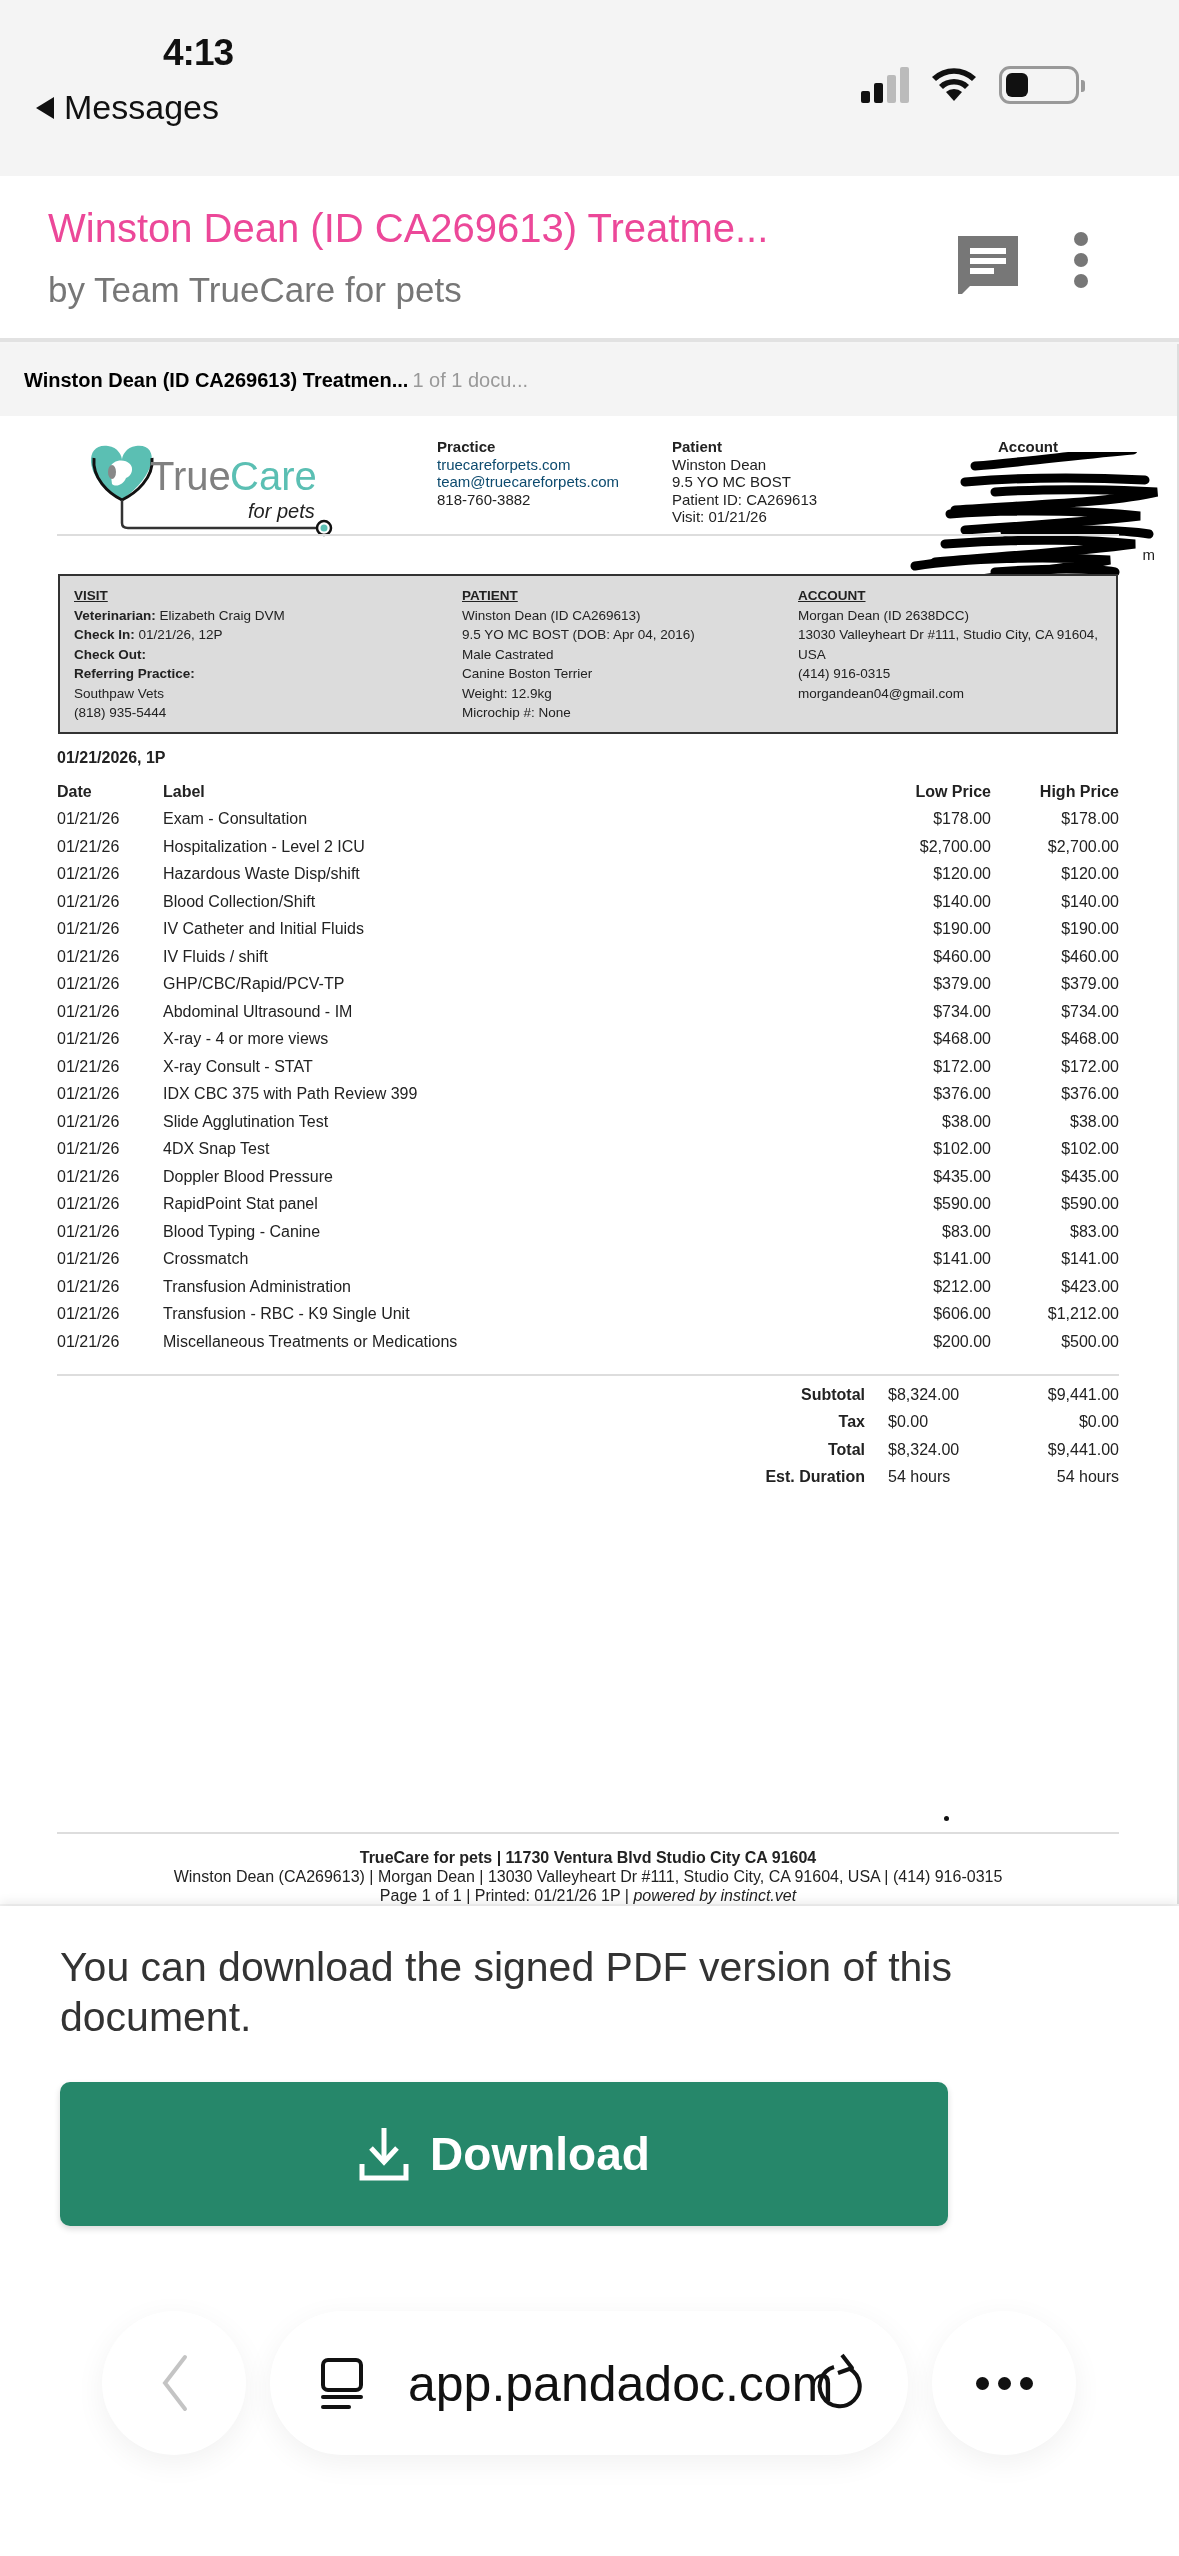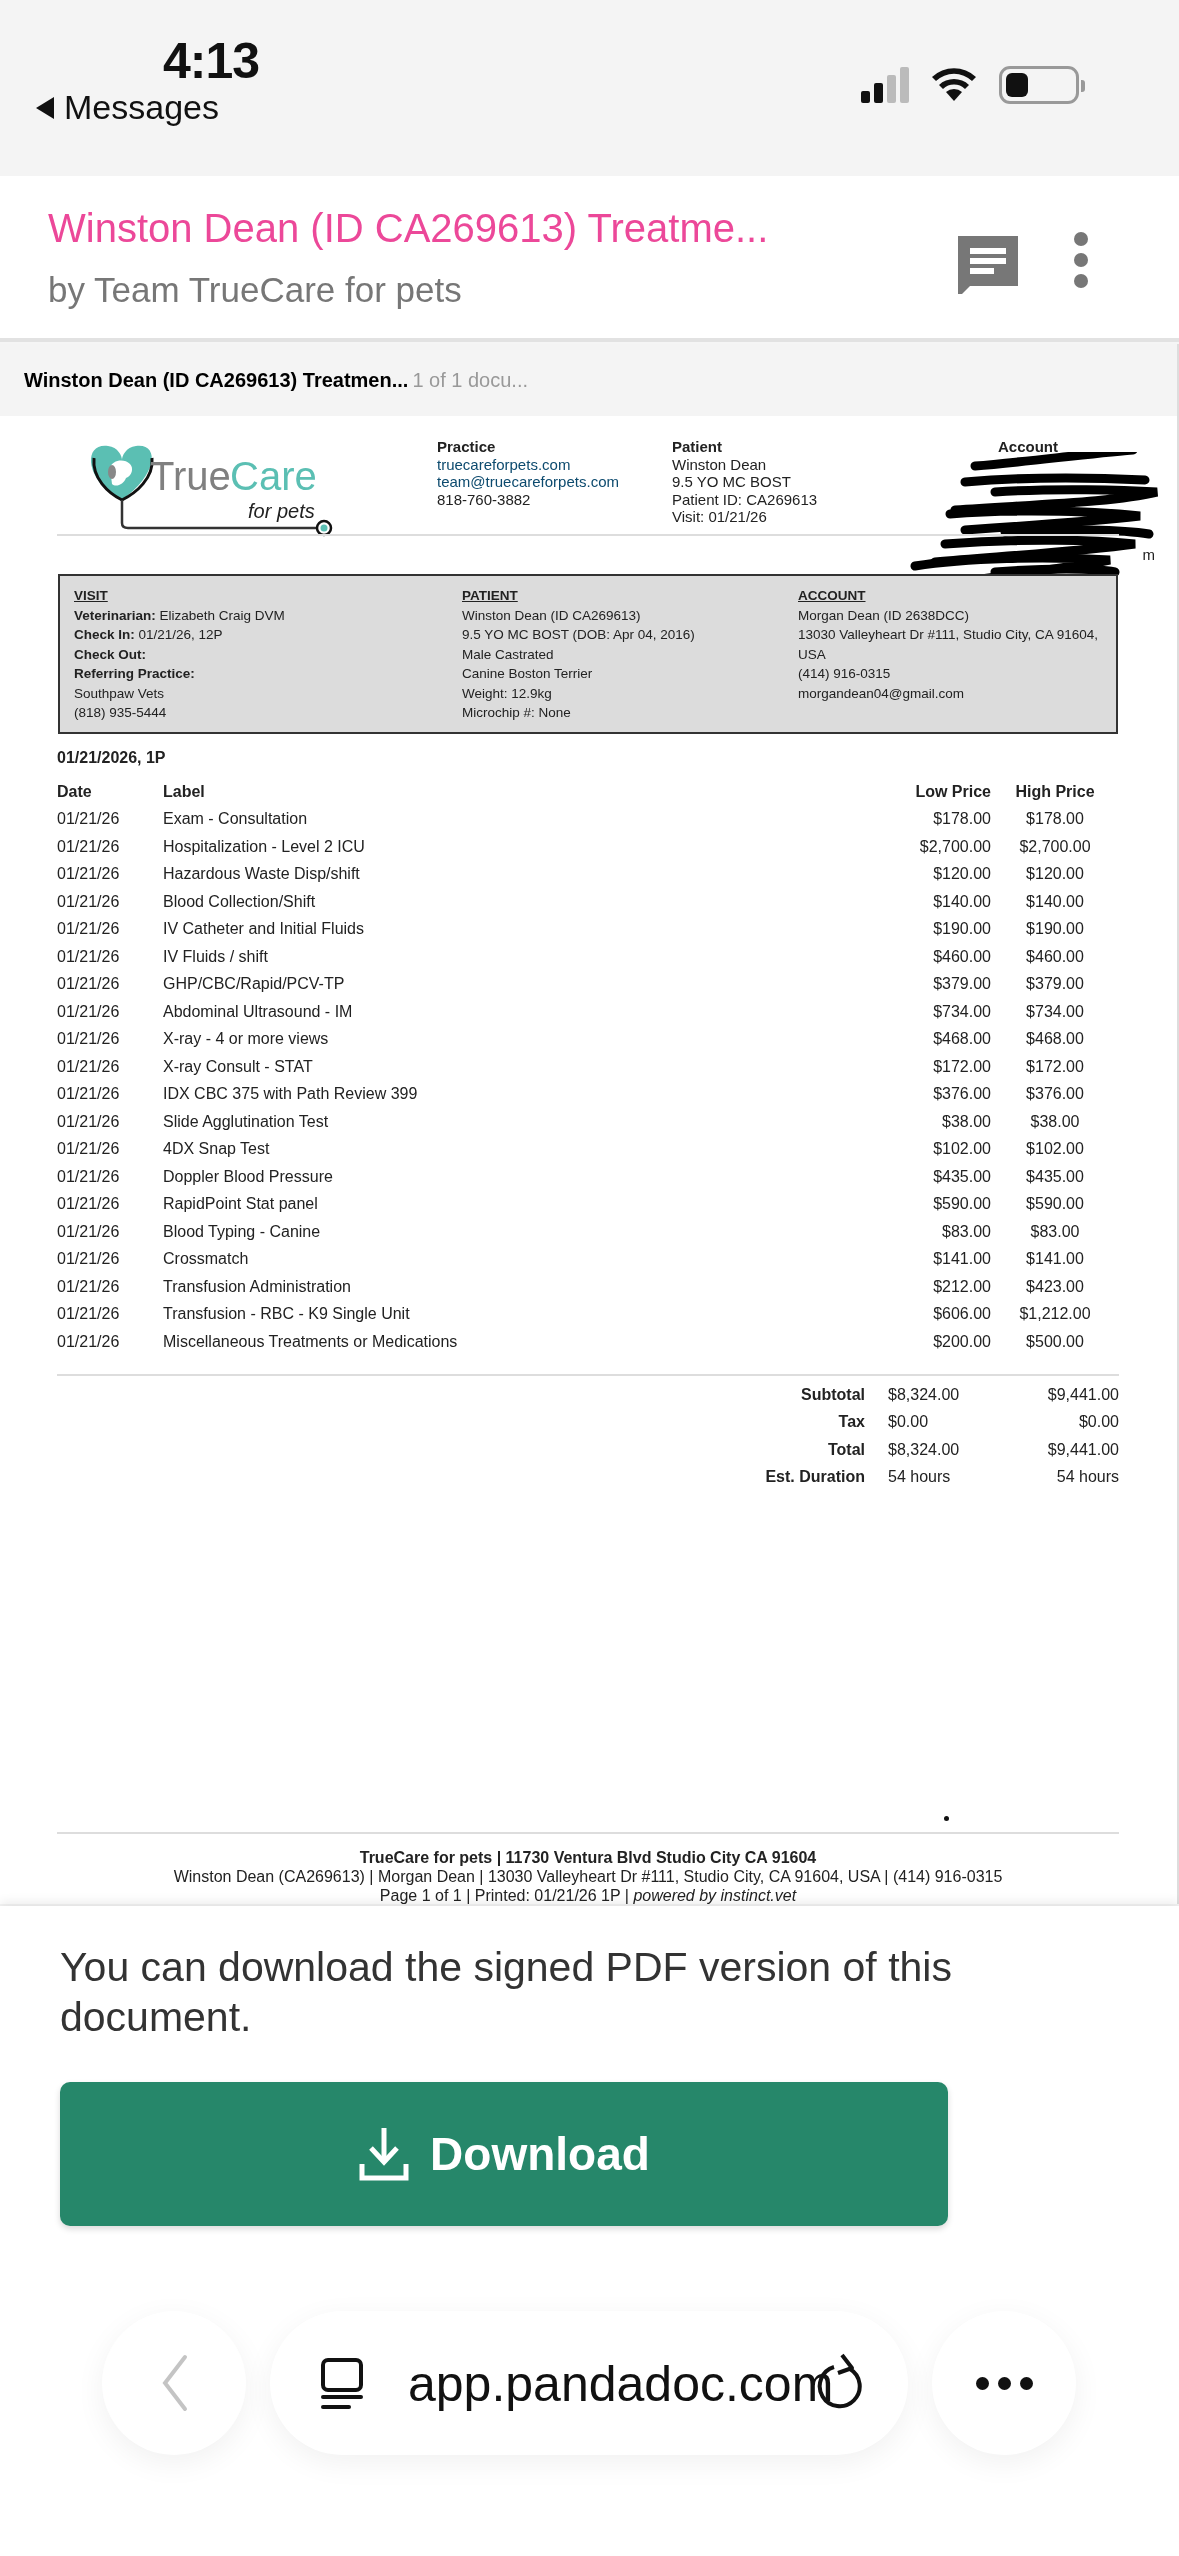--- a/index.html
+++ b/index.html
@@ -1,21 +1,21 @@
 <!DOCTYPE html>
 <html><head>
 <meta charset="utf-8">
 <style>
   * { box-sizing: border-box; margin: 0; padding: 0; }
   html, body { width: 1179px; height: 2556px; overflow: hidden; background: #f5f5f5; }
   body { font-family: "Liberation Sans", sans-serif; color: #222; position: relative; }
 
   
   .statusbar { position: absolute; left: 0; top: 0; width: 1179px; height: 176px; background: #f4f4f4; }
-  .time { position: absolute; left: 163px; top: 32px; font-size: 50px; font-weight: bold; color: #111; letter-spacing: -1px; }
+  .time { position: absolute; left: 163px; top: 32px; font-size: 37px; font-weight: bold; color: #111; letter-spacing: -1px; }
   .back-msg { position: absolute; left: 36px; top: 88px; font-size: 34px; color: #111; display: flex; align-items: center; gap: 10px; }
   .back-msg .tri { width: 0; height: 0; border-top: 11px solid transparent; border-bottom: 11px solid transparent; border-right: 18px solid #111; }
   .sb-icons { position: absolute; right: 100px; top: 66px; display: flex; align-items: center; gap: 22px; }
   .signal { display: flex; align-items: flex-end; gap: 4px; height: 36px; }
   .signal span { width: 9px; border-radius: 2px; background: #111; }
   .signal span.off { background: #bbb; }
   .battery { width: 80px; height: 38px; border: 3px solid #999; border-radius: 11px; position: relative; padding: 4px; }
   .battery .lvl { width: 22px; height: 100%; background: #111; border-radius: 6px; }
   .battery:after { content: ""; position: absolute; right: -9px; top: 11px; width: 4px; height: 12px; background: #999; border-radius: 0 3px 3px 0; }
 
@@ -53,21 +53,21 @@
   .ib-patient { left: 402px; }
   .ib-account { left: 738px; width: 320px; }
 
   .visit-date { position: absolute; left: 57px; top: 333px; font-size: 16px; font-weight: bold; }
   .items { position: absolute; left: 57px; top: 362px; width: 1062px; font-size: 16px; }
   .items .row { display: flex; height: 27.5px; align-items: center; }
   .items .row.head { font-weight: bold; }
   .items .c-date { width: 106px; }
   .items .c-label { flex: 1; }
   .items .c-low { width: 120px; text-align: right; }
-  .items .c-high { width: 128px; text-align: center; }
+  .items .c-high { width: 128px; text-align: right; }
   .totals-rule { position: absolute; left: 57px; top: 958px; width: 1062px; height: 2px; background: #ddd; }
   .totals { position: absolute; left: 620px; top: 965px; width: 499px; font-size: 16px; }
   .totals .row { display: flex; height: 27.5px; align-items: center; }
   .totals .lab { flex: 1; text-align: right; font-weight: bold; }
   .totals .lo { width: 126px; text-align: left; padding-left: 23px; }
   .totals .hi { width: 128px; text-align: right; }
 
   .dot { position: absolute; left: 944px; top: 1400px; width: 5px; height: 5px; background: #111; border-radius: 50%; }
   .foot-rule { position: absolute; left: 57px; top: 1416px; width: 1062px; height: 2px; background: #ddd; }
   .foot { position: absolute; left: 57px; top: 1432px; width: 1062px; text-align: center; font-size: 16px; line-height: 19px; }

